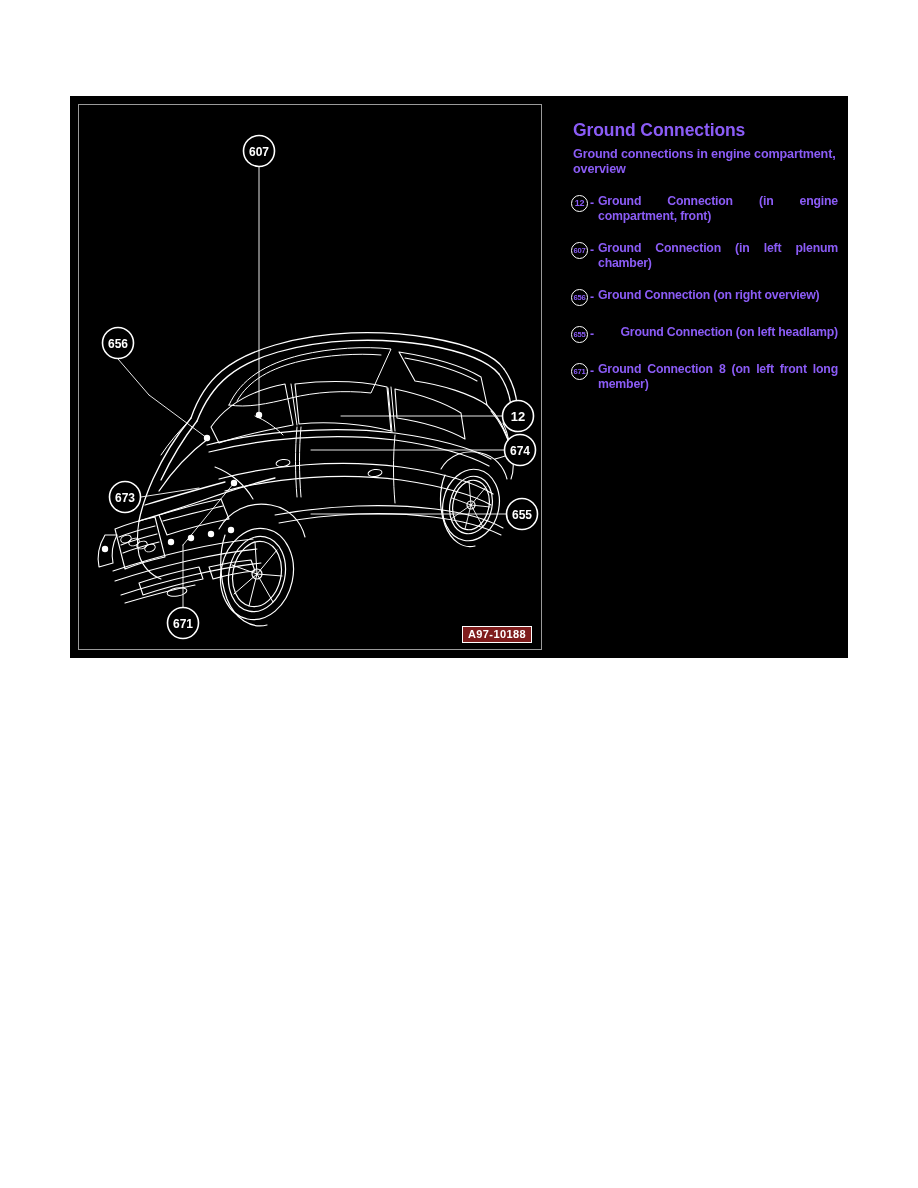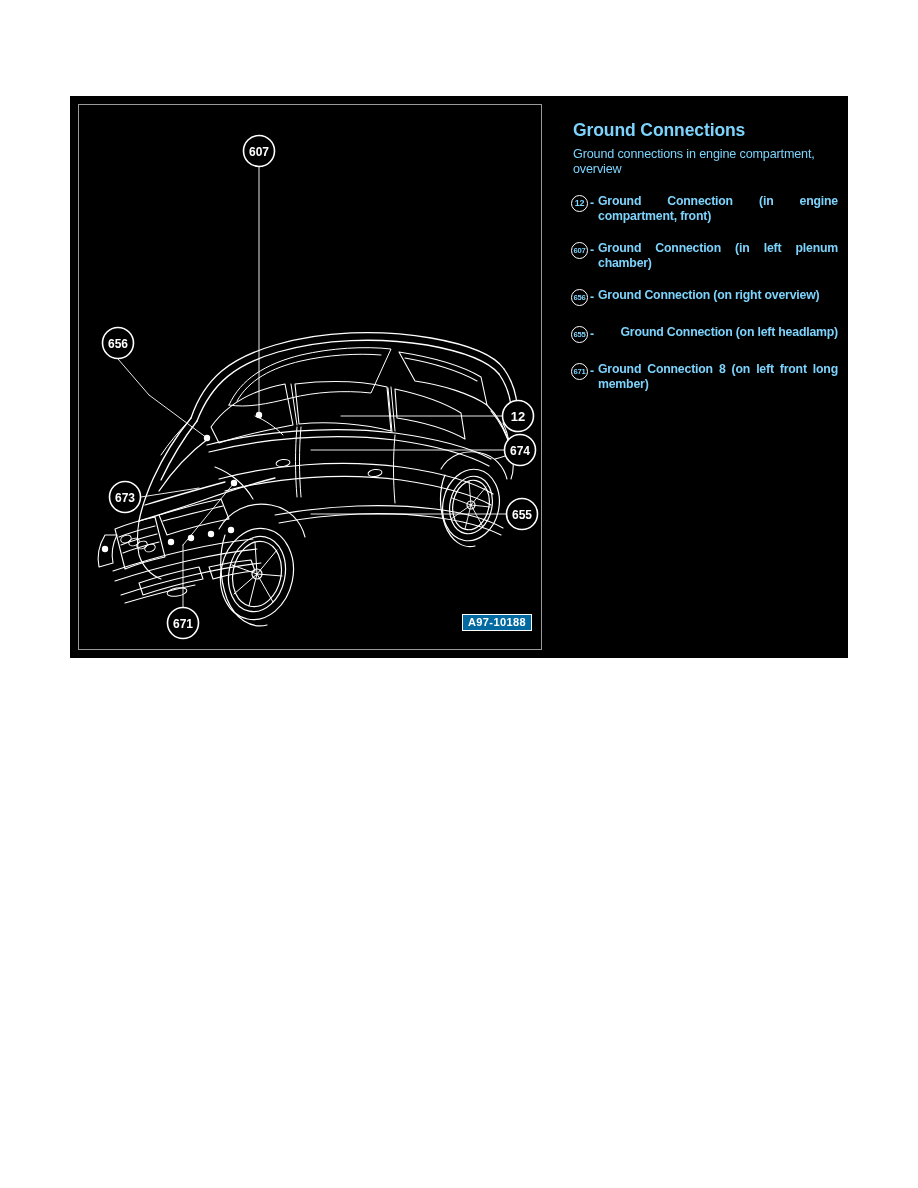--- a/index.html
+++ b/index.html
@@ -42,51 +42,51 @@
     position: absolute;
     left: 0;
     top: 0;
     display: block;
   }
 
   
   #reference-code {
     position: absolute;
     right: 9px;
-    bottom: 18px;
+    bottom: 6px;
     border: 1px solid #ffffff;
     color: #ffffff;
-    background: #0369a1;
+    background: #7f1d1d;
     font-family: "Liberation Sans", sans-serif;
     font-size: 11px;
     font-weight: 700;
     letter-spacing: 0.4px;
     padding: 1px 5px 2px 5px;
     line-height: 12px;
   }
 
   
   #legend-panel {
     position: absolute;
     left: 498px;
     top: 8px;
     width: 272px;
     height: 546px;
-    color: #7dd3fc;
+    color: #8b5cf6;
   }
   #legend-title {
     font-size: 17.5px;
     font-weight: 700;
     letter-spacing: -0.1px;
     margin: 16px 0 0 5px;
     line-height: 20px;
   }
   #legend-subtitle {
     font-size: 12.6px;
-    font-weight: 400;
+    font-weight: 700;
     letter-spacing: -0.15px;
     margin: 7px 0 0 5px;
     width: 268px;
     line-height: 14.5px;
   }
   #legend-list {
     margin: 18px 0 0 0;
     padding: 0;
     list-style: none;
   }

